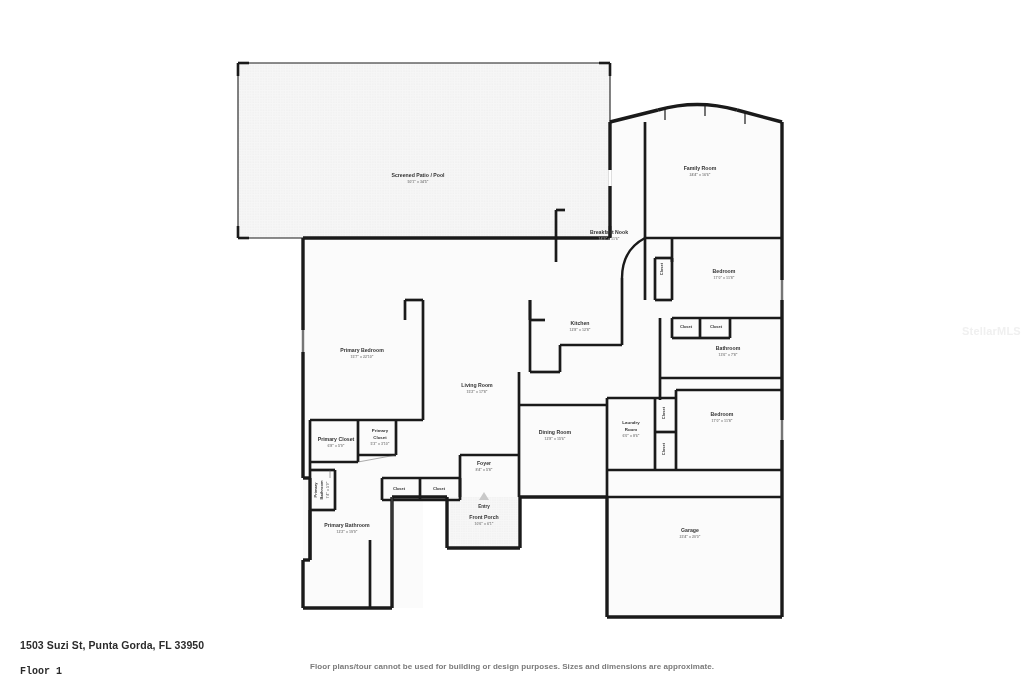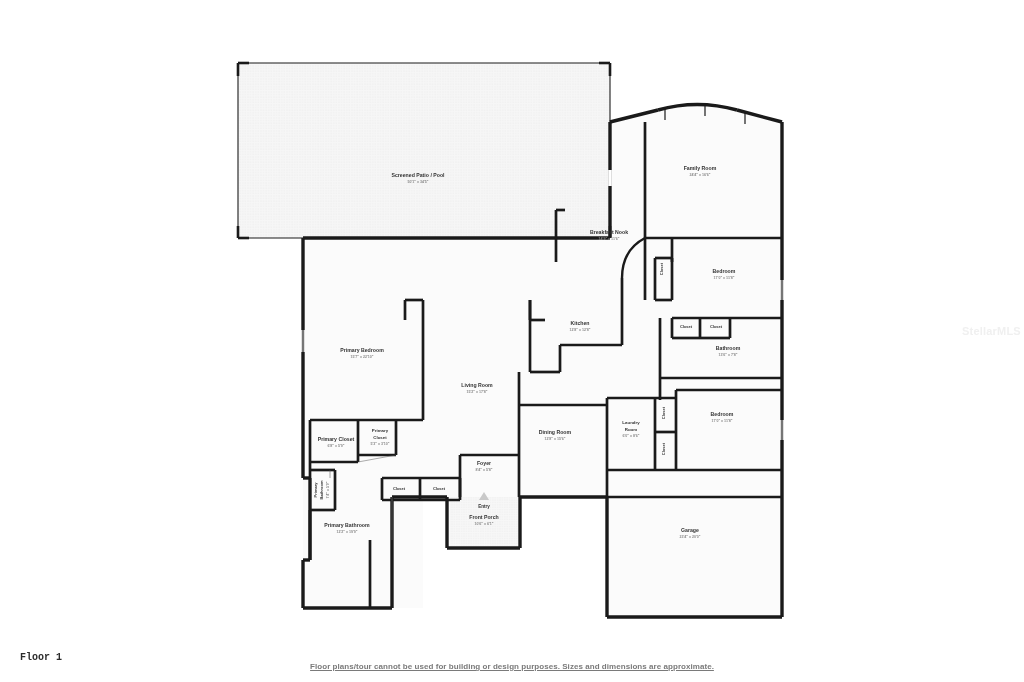--- a/index.html
+++ b/index.html
@@ -50,21 +50,20 @@
   .disclaimer {
     position: absolute;
     left: 0;
     top: 662px;
     width: 1024px;
     text-align: center;
     font-size: 8px;
     font-weight: bold;
     color: #7a7a7a;
     letter-spacing: 0.05px;
-    text-decoration: underline;
   }
   .watermark {
     position: absolute;
     left: 962px;
     top: 325px;
     font-size: 11px;
     font-weight: bold;
     color: #f0f0f0;
     letter-spacing: 0.2px;
     user-select: none;
@@ -384,17 +383,18 @@
 
     <g>
       <polygon points="484,492 489,500 479,500" fill="#c9c9c9"></polygon>
       <text class="entry-label" x="484" y="508">Entry</text>
     </g>
   </svg>
 
   <div class="watermark">StellarMLS</div>
 
   <div class="caption-block">
+    <div class="caption-address">1503 Suzi St, Punta Gorda, FL 33950</div>
     <div class="caption-floor">Floor 1</div>
   </div>
 
   <div class="disclaimer">Floor plans/tour cannot be used for building or design purposes. Sizes and dimensions are approximate.</div>
 </div>
 
 </body></html>

